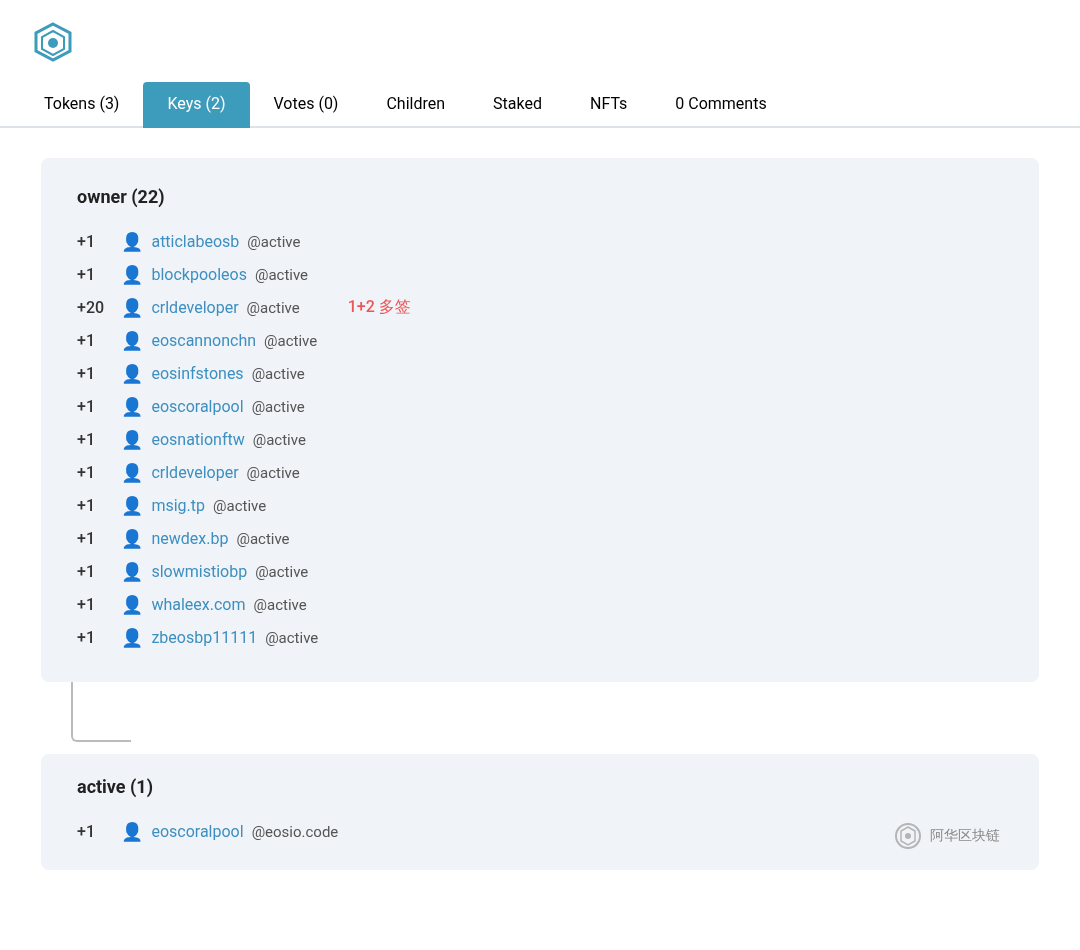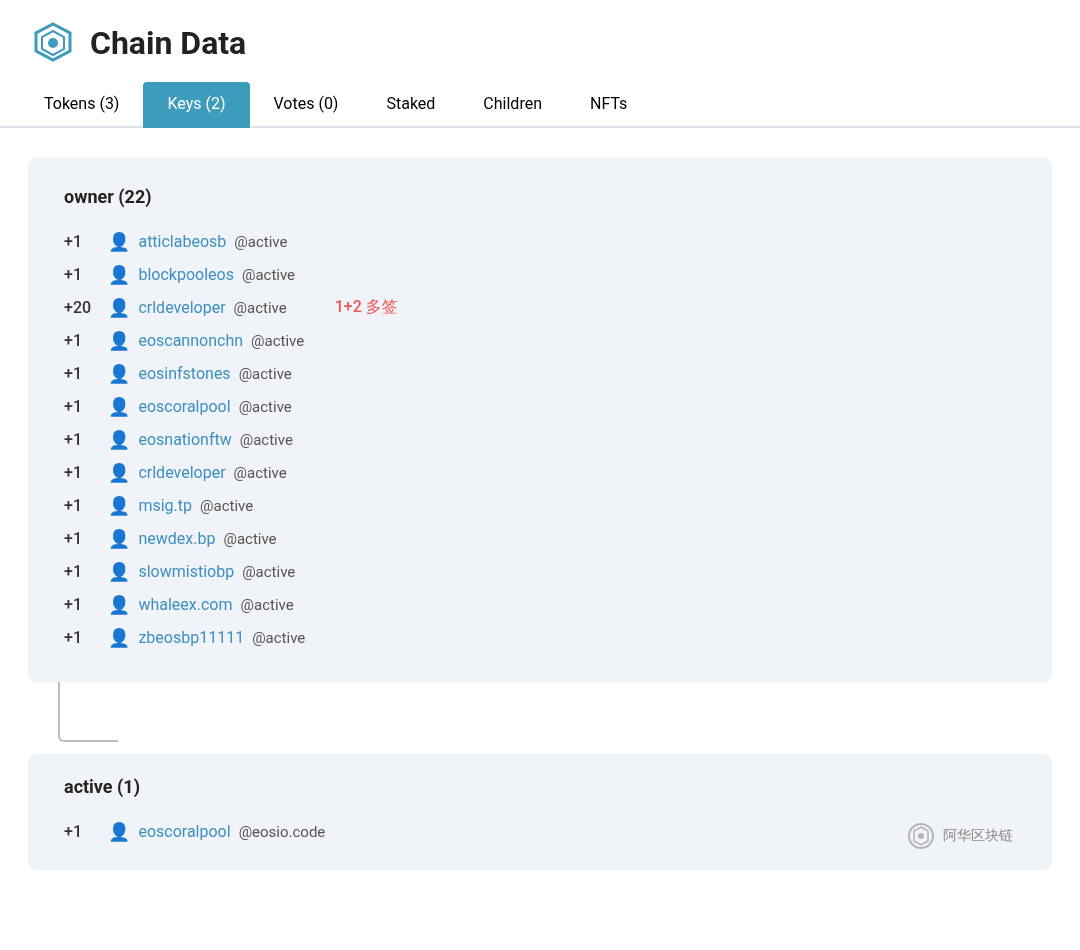--- a/index.html
+++ b/index.html
@@ -47,21 +47,21 @@
     }
     .tab.active {
       color: #fff;
       background: #3d9bbb;
       border-radius: 4px 4px 0 0;
       border-bottom: 3px solid #3d9bbb;
     }
 
     
     .main-content {
-      padding: 30px 28px;
+      padding: 30px 41px;
     }
 
     
     .key-card {
       background: #f0f4f8;
       border-radius: 8px;
       padding: 28px 36px;
       margin-bottom: 0;
       position: relative;
     }
@@ -140,30 +140,30 @@
   </style>
 </head>
 <body>
 
 <div class="header">
   <svg class="logo-icon" viewBox="0 0 46 46" fill="none" xmlns="http://www.w3.org/2000/svg">
     <polygon points="23,4 40,13 40,31 23,40 6,31 6,13" fill="none" stroke="#3d9bbb" stroke-width="3"></polygon>
     <polygon points="23,11 34,17 34,29 23,35 12,29 12,17" fill="none" stroke="#3d9bbb" stroke-width="2"></polygon>
     <circle cx="23" cy="23" r="5" fill="#3d9bbb"></circle>
   </svg>
-  <h1 class="header-title">Chain Data</h1>
 </div>
 
 <div class="tabs-bar">
   <div class="tab">Tokens (3)</div>
   <div class="tab active">Keys (2)</div>
   <div class="tab">Votes (0)</div>
+  <div class="tab">Children</div>
   <div class="tab">Staked</div>
-  <div class="tab">Children</div>
   <div class="tab">NFTs</div>
+  <div class="tab">0 Comments</div>
 </div>
 
 <div class="main-content">
 
   <div class="key-card">
     <div class="card-header">owner (22)</div>
 
     <div class="key-row">
       <span class="weight">+1</span>
       <span class="account-icon">👤</span>

